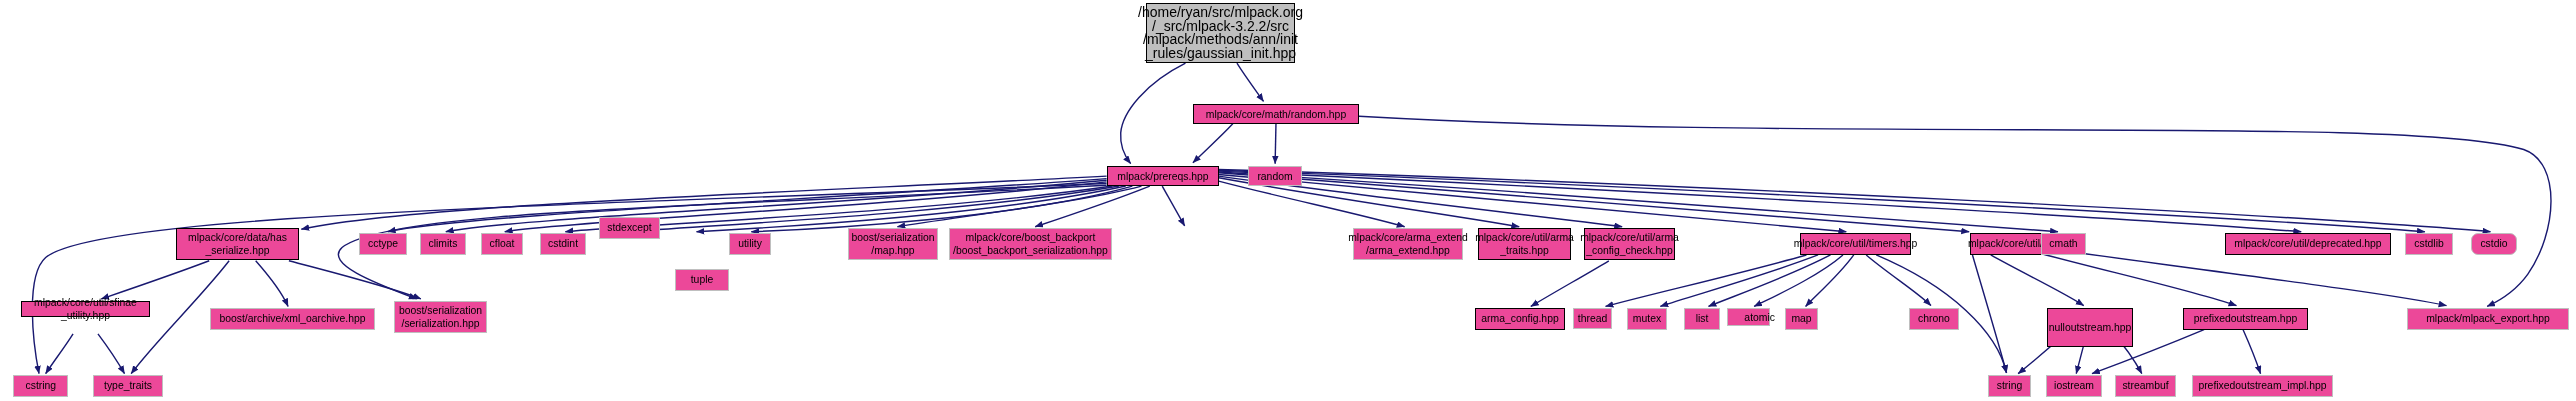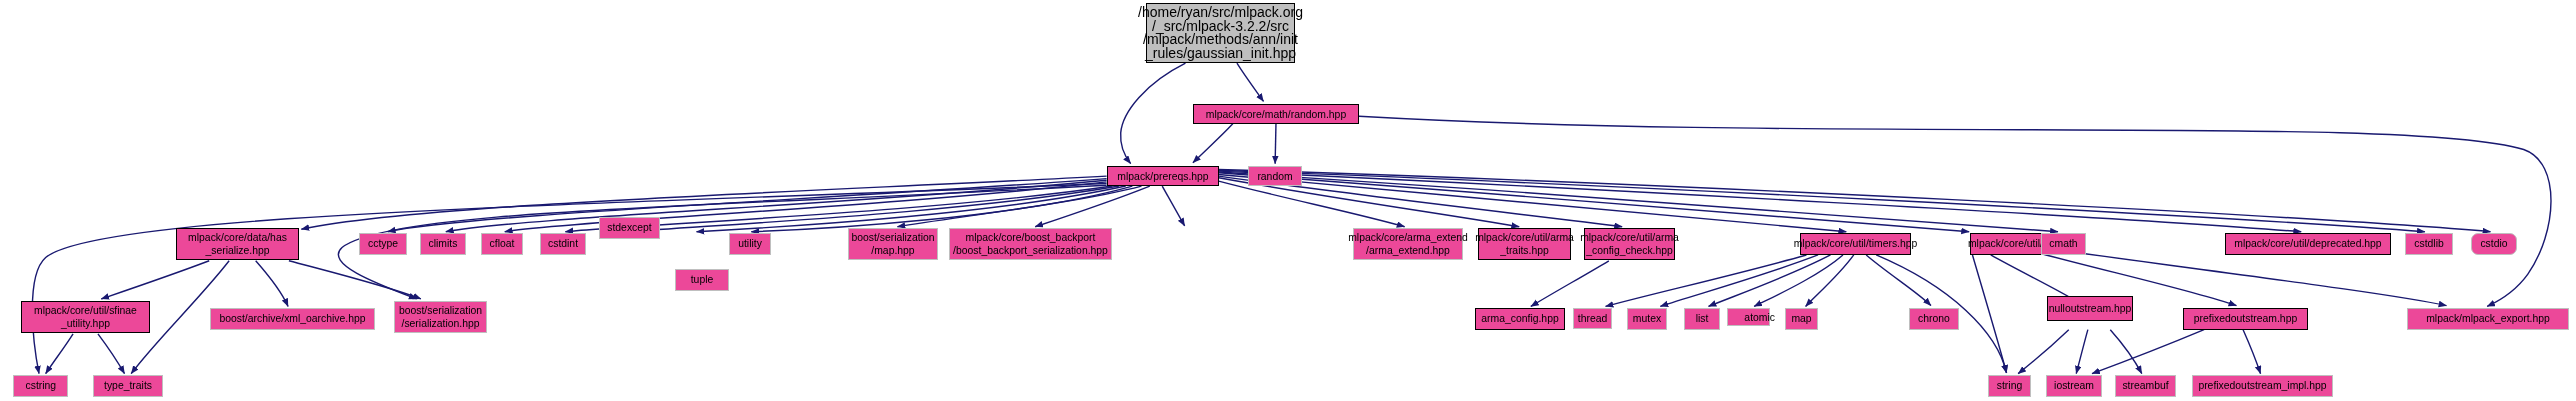--- a/index.html
+++ b/index.html
@@ -113,33 +113,33 @@
 _traits.hpp</div>
   <div class="node linked" style="left:1584px;top:228px;width:91px;height:32px;">mlpack/core/util/arma
 _config_check.hpp</div>
   <div class="node linked" style="left:1800px;top:233px;width:111px;height:21.6px;">mlpack/core/util/timers.hpp</div>
   <div class="node linked" style="left:1926px;top:233px;width:105px;height:21.6px;margin-left:44px;">mlpack/core/util/log.hpp</div>
   <div class="node" style="left:2041px;top:233px;width:45px;height:21.6px;">cmath</div>
   <div class="node linked" style="left:2225px;top:233px;width:166px;height:21.6px;">mlpack/core/util/deprecated.hpp</div>
   <div class="node" style="left:2405px;top:233px;width:48px;height:21.6px;">cstdlib</div>
   <div class="node" style="left:2471px;top:233px;width:46px;height:21.6px;border-radius:7px;">cstdio</div>
 
-  <div class="node linked" style="left:21px;top:301px;width:129px;height:32px;">mlpack/core/util/sfinae
+  <div class="node linked" style="left:21px;top:301px;width:129px;height:16px;">mlpack/core/util/sfinae
 _utility.hpp</div>
   <div class="node" style="left:210px;top:308px;width:165px;height:21.6px;">boost/archive/xml_oarchive.hpp</div>
   <div class="node" style="left:394px;top:301px;width:93px;height:32px;">boost/serialization
 /serialization.hpp</div>
   <div class="node linked" style="left:1475px;top:308px;width:90px;height:21.6px;">arma_config.hpp</div>
   <div class="node" style="left:1573px;top:308px;width:39px;height:21px;">thread</div>
   <div class="node" style="left:1627px;top:308px;width:40px;height:21.6px;">mutex</div>
   <div class="node" style="left:1684px;top:308px;width:36px;height:21.6px;">list</div>
   <div class="node" style="left:1727px;top:308px;width:43px;height:18px;padding-left:24px;">atomic</div>
   <div class="node" style="left:1785px;top:308px;width:33px;height:21.6px;">map</div>
   <div class="node" style="left:1909px;top:308px;width:50px;height:21.6px;">chrono</div>
-  <div class="node linked" style="left:2047px;top:296px;width:86px;height:25px;">nulloutstream.hpp</div>
+  <div class="node linked" style="left:2047px;top:308px;width:86px;height:39px;">nulloutstream.hpp</div>
   <div class="node linked" style="left:2183px;top:308px;width:125px;height:21.6px;">prefixedoutstream.hpp</div>
   <div class="node" style="left:2407px;top:308px;width:162px;height:21.6px;">mlpack/mlpack_export.hpp</div>
 
   <div class="node" style="left:13.3px;top:375px;width:55px;height:21.6px;">cstring</div>
   <div class="node" style="left:93px;top:375px;width:70px;height:21.6px;">type_traits</div>
   <div class="node" style="left:1988px;top:375px;width:43px;height:21.6px;">string</div>
   <div class="node" style="left:2046px;top:375px;width:56px;height:21.6px;">iostream</div>
   <div class="node" style="left:2115px;top:375px;width:61px;height:21.6px;">streambuf</div>
   <div class="node" style="left:2192px;top:375px;width:141px;height:21.6px;">prefixedoutstream_impl.hpp</div>
 

